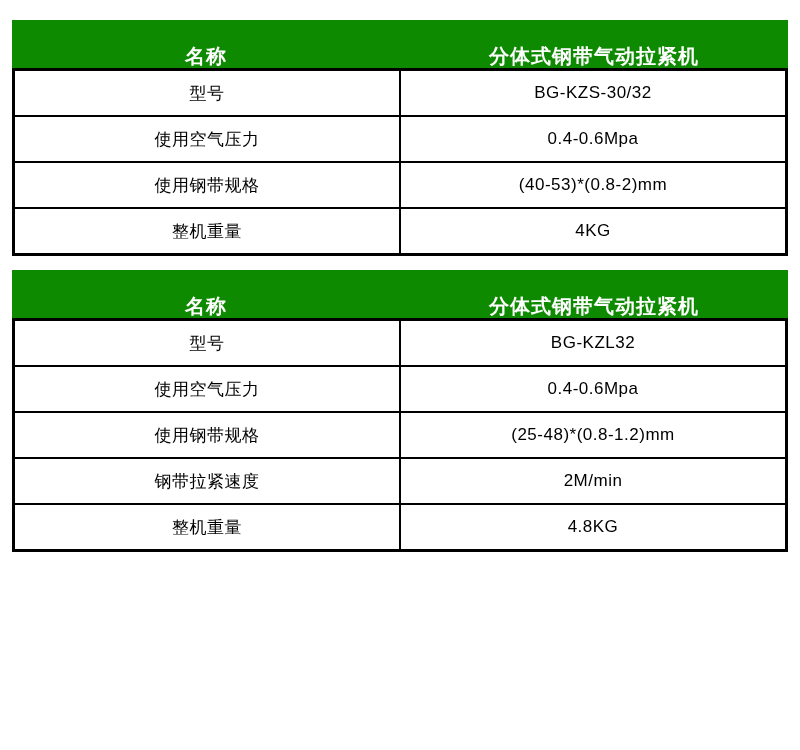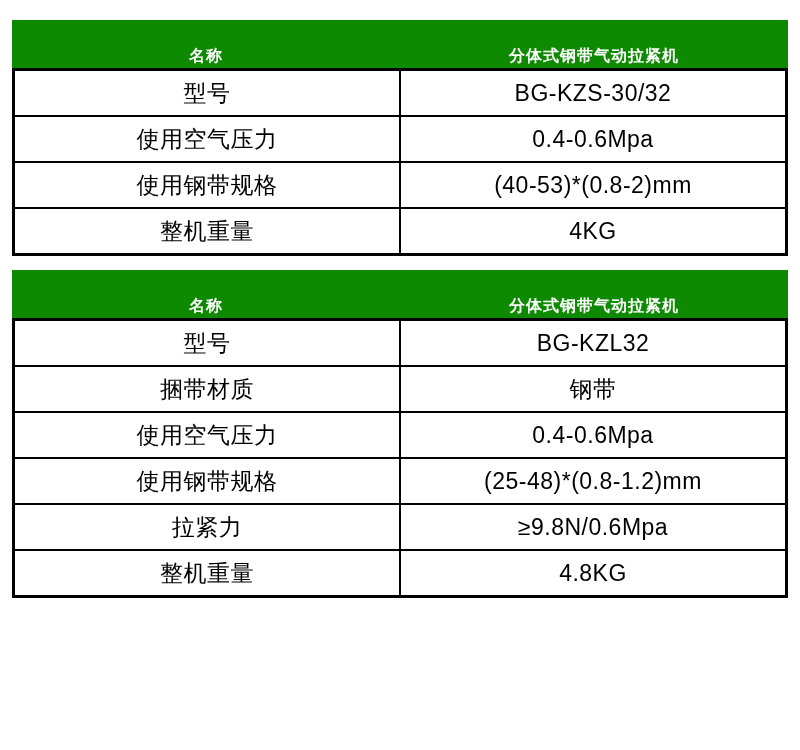--- a/index.html
+++ b/index.html
@@ -23,38 +23,38 @@
     background: var(--header-bg, #0d8a00);
     color: var(--header-text, #ffffff);
     display: flex;
     align-items: stretch;
   }
   .banner .half {
     width: 50%;
     display: flex;
     align-items: center;
     justify-content: center;
-    font-size: 16px;
+    font-size: 20px;
     font-weight: bold;
     letter-spacing: 1px;
     margin-top: 24px;
   }
   table.spec-table {
     width: 776px;
     border-collapse: collapse;
     table-layout: fixed;
     border: 3px solid var(--border, #000000);
   }
   table.spec-table td {
     border: 2px solid var(--border, #000000);
     height: 44px;
     padding: 0 4px;
     text-align: center;
     vertical-align: middle;
-    font-size: 23px;
+    font-size: 17px;
     font-weight: 500;
     letter-spacing: 0.5px;
     overflow: hidden;
     white-space: nowrap;
   }
   .gap { height: 14px; }
 </style>
 </head>
 <body>
 
@@ -94,34 +94,30 @@
       <div class="half">名称</div>
       <div class="half">分体式钢带气动拉紧机</div>
     </div>
     <table class="spec-table">
       <tbody>
         <tr>
           <td>型号</td>
           <td>BG-KZL32</td>
         </tr>
         <tr>
-          <td>捆带材质</td>
-          <td>钢带</td>
-        </tr>
-        <tr>
           <td>使用空气压力</td>
           <td>0.4-0.6Mpa</td>
         </tr>
         <tr>
           <td>使用钢带规格</td>
           <td>(25-48)*(0.8-1.2)mm</td>
         </tr>
         <tr>
-          <td>拉紧力</td>
-          <td>≥9.8N/0.6Mpa</td>
+          <td>钢带拉紧速度</td>
+          <td>2M/min</td>
         </tr>
         <tr>
           <td>整机重量</td>
           <td>4.8KG</td>
         </tr>
       </tbody>
     </table>
   </div>
 
 </div>

